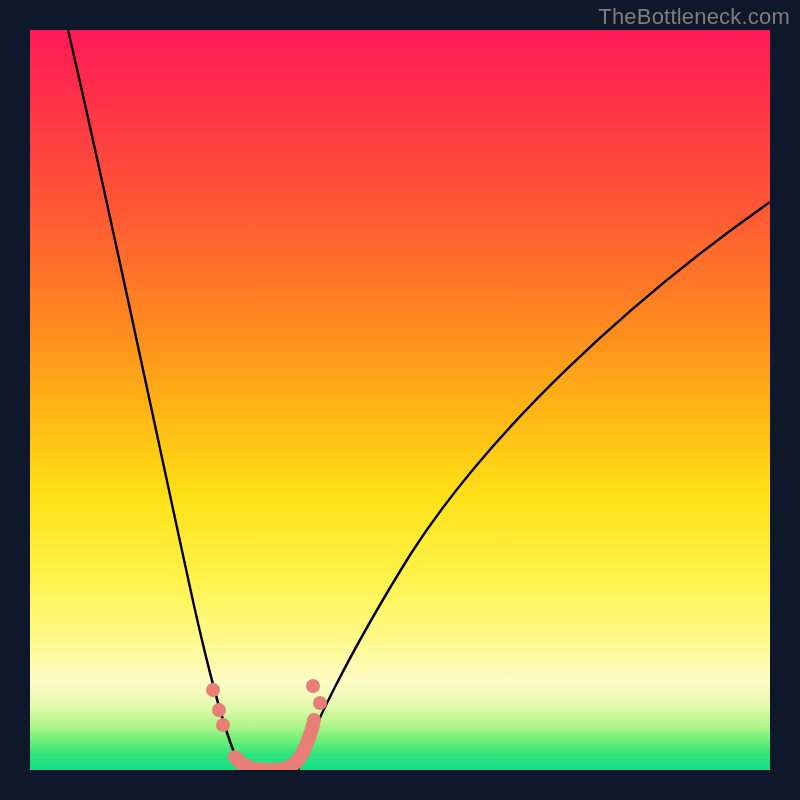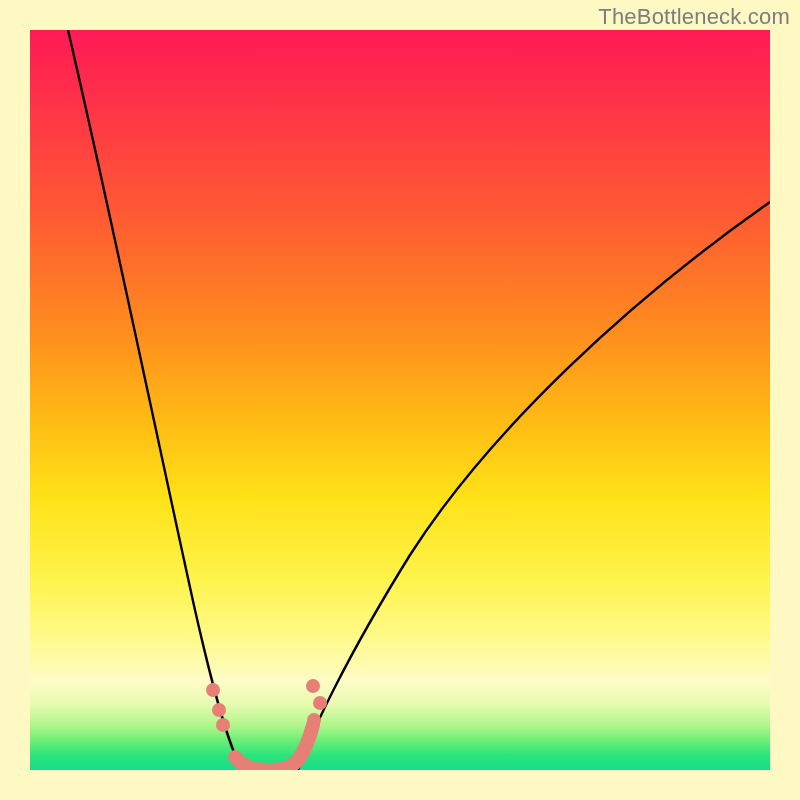--- a/index.html
+++ b/index.html
@@ -7,21 +7,21 @@
     padding: 0;
     width: 800px;
     height: 800px;
     background: #000;
     overflow: hidden;
     font-family: Arial, Helvetica, sans-serif;
   }
   .frame {
     position: absolute;
     inset: 0;
-    background: #fef9c3;
+    background: #0f172a;
   }
   .plot-area {
     position: absolute;
     left: 30px;
     top: 30px;
     width: 740px;
     height: 740px;
     overflow: hidden;
   }
   .gradient-bg {

